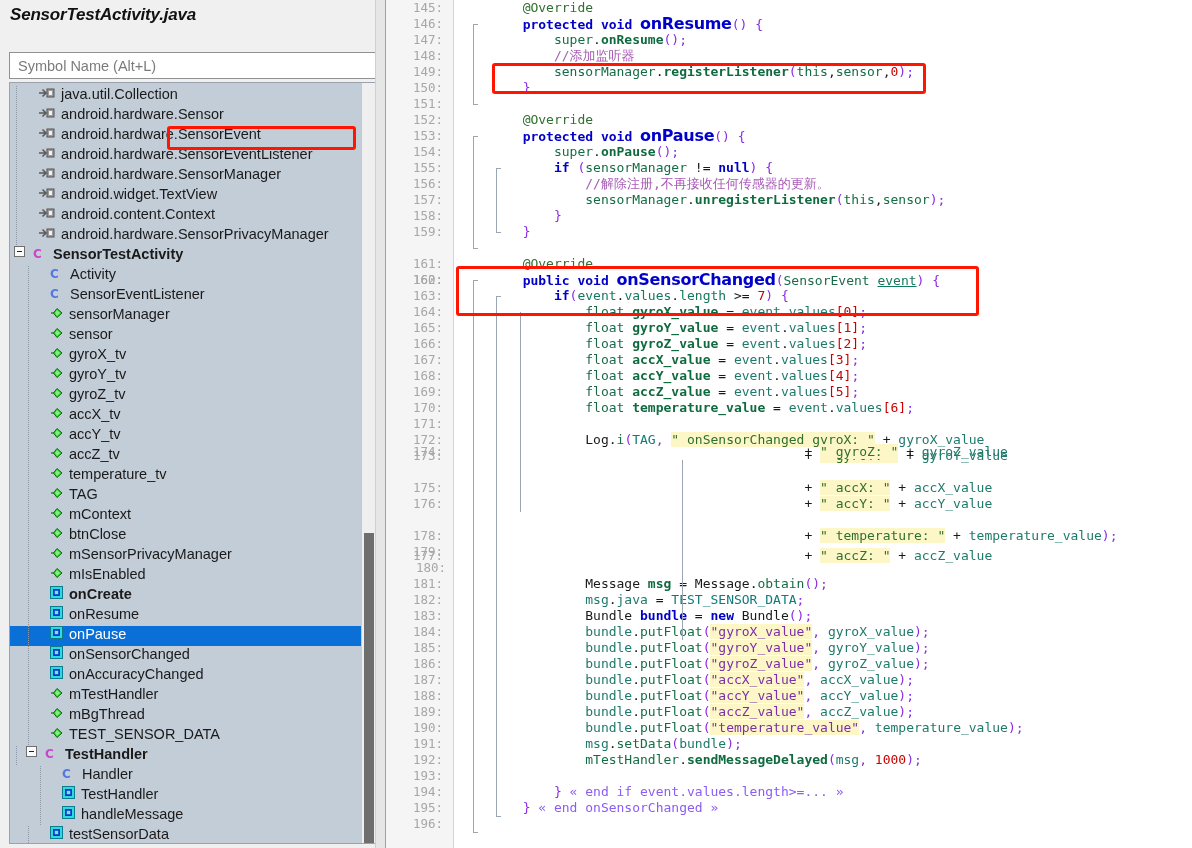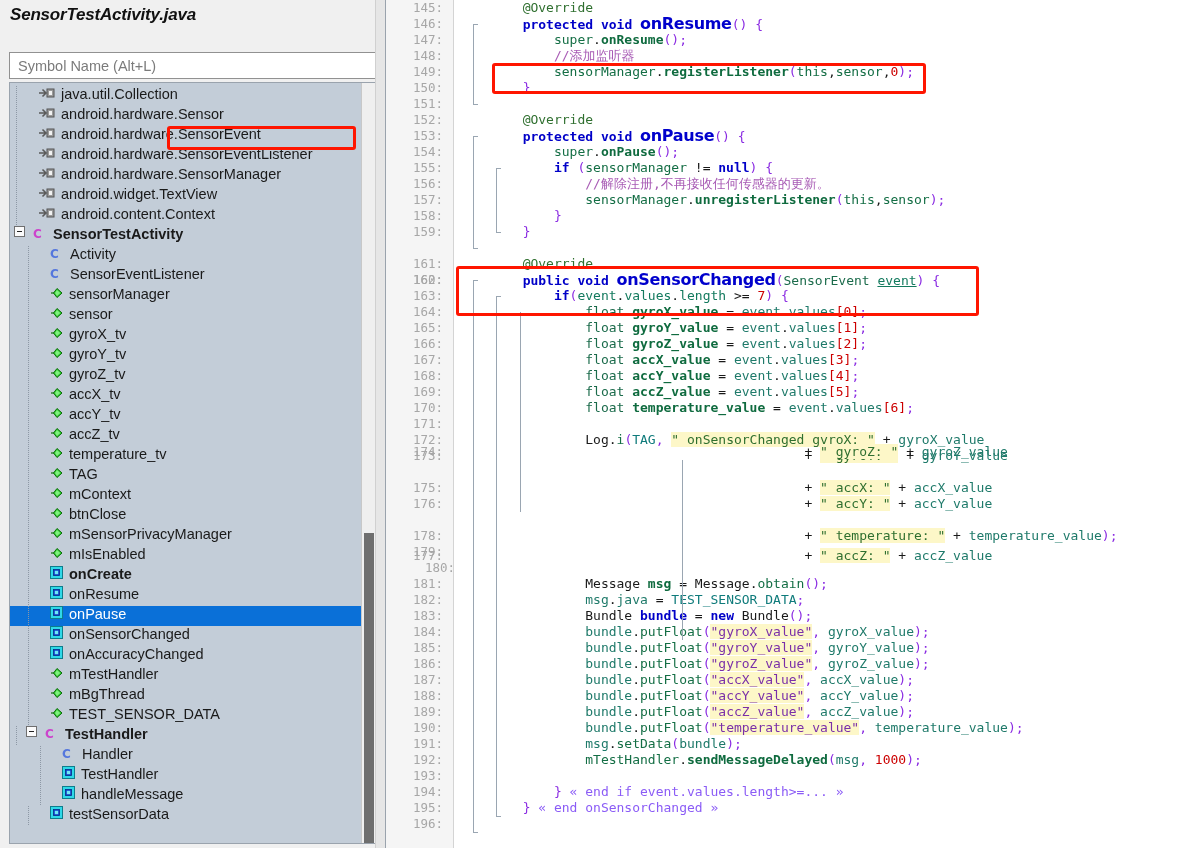--- a/index.html
+++ b/index.html
@@ -273,20 +273,30 @@
             </div>
             <div class="trow">
               <span class="guide" style="flex:0 0 16px;height:20px;background:repeating-linear-gradient(to bottom,#8d98a5 0 1px,transparent 1px 2px);background-size:1px 2px;background-repeat:repeat-y;background-position:6px 0;"></span>
               <span class="dotlead" style="flex:0 0 12px;"></span>
               <span class="icn"><svg width="17" height="12" viewBox="0 0 17 12">
                   <path d="M1 6 L7 6 M4.5 2.5 L8 6 L4.5 9.5" stroke="#5a5a5a" stroke-width="1.6" fill="none"></path>
                   <rect x="9" y="2" width="7" height="8" fill="#9a9a9a" stroke="#555" stroke-width="1"></rect>
                   <rect x="11" y="4" width="3" height="4" fill="#f2f2f2"></rect>
                 </svg></span>
               <span class="tlabel">android.content.Context</span>
+            </div>
+            <div class="trow">
+              <span class="guide" style="flex:0 0 16px;height:20px;background:repeating-linear-gradient(to bottom,#8d98a5 0 1px,transparent 1px 2px);background-size:1px 2px;background-repeat:repeat-y;background-position:6px 0;"></span>
+              <span class="dotlead" style="flex:0 0 12px;"></span>
+              <span class="icn"><svg width="17" height="12" viewBox="0 0 17 12">
+                  <path d="M1 6 L7 6 M4.5 2.5 L8 6 L4.5 9.5" stroke="#5a5a5a" stroke-width="1.6" fill="none"></path>
+                  <rect x="9" y="2" width="7" height="8" fill="#9a9a9a" stroke="#555" stroke-width="1"></rect>
+                  <rect x="11" y="4" width="3" height="4" fill="#f2f2f2"></rect>
+                </svg></span>
+              <span class="tlabel">android.hardware.SensorPrivacyManager</span>
             </div>
             <div class="trow bold">
               <span class="guide" style="flex:0 0 4px;height:20px;background:repeating-linear-gradient(to bottom,#8d98a5 0 1px,transparent 1px 2px);background-size:1px 2px;background-repeat:repeat-y;background-position:-6px 0;"></span>
               <span class="expander"></span>
               <span class="dotlead" style="flex:0 0 5px;"></span>
               <span class="icn"><svg width="14" height="14" viewBox="0 0 14 14">
                   <text x="0" y="11.5" font-family="DejaVu Sans, sans-serif" font-size="12" font-weight="bold" fill="#cc44cc">C</text>
                 </svg></span>
               <span class="tlabel">SensorTestActivity</span>
             </div>
@@ -615,21 +625,21 @@
         <div class="cl" style="top: 400px; position: absolute; left: 0px; right: 0px;"><span class="lno">170:</span><span class="ctext">                <span class="type">float</span> <span class="fn">temperature_value</span> <span class="plain">=</span> <span class="id">event</span><span class="plain">.</span><span class="id">values</span><span class="num">[6]</span><span class="punc">;</span></span></div>
         <div class="cl" style="top: 416px; position: absolute; left: 0px; right: 0px;"><span class="lno">171:</span><span class="ctext"></span></div>
         <div class="cl" style="top: 432px; position: absolute; left: 0px; right: 0px;"><span class="lno">172:</span><span class="ctext">                <span class="plain">Log</span><span class="plain">.</span><span class="fn2">i</span><span class="punc">(</span><span class="teal">TAG</span><span class="punc">,</span> <span class="str">" onSensorChanged gyroX: "</span> <span class="plain">+</span> <span class="id">gyroX_value</span></span></div>
         <div class="cl" style="top: 448px; position: absolute; left: 0px; right: 0px;"><span class="lno">173:</span><span class="ctext">                                            <span class="plain">+</span> <span class="str">" gyroY: "</span> <span class="plain">+</span> <span class="id">gyroY_value</span></span></div>
         <div class="cl" style="top: 444px; position: absolute; left: 0px; right: 0px;"><span class="lno">174:</span><span class="ctext">                                            <span class="plain">+</span> <span class="str">" gyroZ: "</span> <span class="plain">+</span> <span class="id">gyroZ_value</span></span></div>
         <div class="cl" style="top: 480px; position: absolute; left: 0px; right: 0px;"><span class="lno">175:</span><span class="ctext">                                            <span class="plain">+</span> <span class="str">" accX: "</span> <span class="plain">+</span> <span class="id">accX_value</span></span></div>
         <div class="cl" style="top: 496px; position: absolute; left: 0px; right: 0px;"><span class="lno">176:</span><span class="ctext">                                            <span class="plain">+</span> <span class="str">" accY: "</span> <span class="plain">+</span> <span class="id">accY_value</span></span></div>
         <div class="cl" style="top: 512px; position: absolute; left: 0px; right: 0px; margin-top: 36px;"><span class="lno">177:</span><span class="ctext">                                            <span class="plain">+</span> <span class="str">" accZ: "</span> <span class="plain">+</span> <span class="id">accZ_value</span></span></div>
         <div class="cl" style="top: 528px; position: absolute; left: 0px; right: 0px;"><span class="lno">178:</span><span class="ctext">                                            <span class="plain">+</span> <span class="str">" temperature: "</span> <span class="plain">+</span> <span class="id">temperature_value</span><span class="punc">);</span></span></div>
         <div class="cl" style="top: 544px; position: absolute; left: 0px; right: 0px;"><span class="lno">179:</span><span class="ctext"></span></div>
-        <div class="cl" style="top: 560px; position: absolute; left: 12px; right: 0px;"><span class="lno">180:</span><span class="ctext"></span></div>
+        <div class="cl" style="top: 560px; position: absolute; left: 3px; right: 0px;"><span class="lno">180:</span><span class="ctext"></span></div>
         <div class="cl" style="top: 576px; position: absolute; left: 0px; right: 0px;"><span class="lno">181:</span><span class="ctext">                <span class="plain">Message</span> <span class="fn">msg</span> <span class="plain">=</span> <span class="plain">Message</span><span class="plain">.</span><span class="fn2">obtain</span><span class="punc">();</span></span></div>
         <div class="cl" style="top: 592px; position: absolute; left: 0px; right: 0px;"><span class="lno">182:</span><span class="ctext">                <span class="id">msg</span><span class="plain">.</span><span class="id">java</span> <span class="plain">=</span> <span class="teal">TEST_SENSOR_DATA</span><span class="punc">;</span></span></div>
         <div class="cl" style="top: 608px; position: absolute; left: 0px; right: 0px;"><span class="lno">183:</span><span class="ctext">                <span class="plain">Bundle</span> <span class="kw">bundle</span> <span class="plain">=</span> <span class="kw">new</span> <span class="plain">Bundle</span><span class="punc">();</span></span></div>
         <div class="cl" style="top: 624px; position: absolute; left: 0px; right: 0px;"><span class="lno">184:</span><span class="ctext">                <span class="id">bundle</span><span class="plain">.</span><span class="fn2">putFloat</span><span class="punc">(</span><span class="strq">"gyroX_value"</span><span class="punc">,</span> <span class="id">gyroX_value</span><span class="punc">);</span></span></div>
         <div class="cl" style="top: 640px; position: absolute; left: 0px; right: 0px;"><span class="lno">185:</span><span class="ctext">                <span class="id">bundle</span><span class="plain">.</span><span class="fn2">putFloat</span><span class="punc">(</span><span class="strq">"gyroY_value"</span><span class="punc">,</span> <span class="id">gyroY_value</span><span class="punc">);</span></span></div>
         <div class="cl" style="top: 656px; position: absolute; left: 0px; right: 0px;"><span class="lno">186:</span><span class="ctext">                <span class="id">bundle</span><span class="plain">.</span><span class="fn2">putFloat</span><span class="punc">(</span><span class="strq">"gyroZ_value"</span><span class="punc">,</span> <span class="id">gyroZ_value</span><span class="punc">);</span></span></div>
         <div class="cl" style="top: 672px; position: absolute; left: 0px; right: 0px;"><span class="lno">187:</span><span class="ctext">                <span class="id">bundle</span><span class="plain">.</span><span class="fn2">putFloat</span><span class="punc">(</span><span class="strq">"accX_value"</span><span class="punc">,</span> <span class="id">accX_value</span><span class="punc">);</span></span></div>
         <div class="cl" style="top: 688px; position: absolute; left: 0px; right: 0px;"><span class="lno">188:</span><span class="ctext">                <span class="id">bundle</span><span class="plain">.</span><span class="fn2">putFloat</span><span class="punc">(</span><span class="strq">"accY_value"</span><span class="punc">,</span> <span class="id">accY_value</span><span class="punc">);</span></span></div>
         <div class="cl" style="top: 704px; position: absolute; left: 0px; right: 0px;"><span class="lno">189:</span><span class="ctext">                <span class="id">bundle</span><span class="plain">.</span><span class="fn2">putFloat</span><span class="punc">(</span><span class="strq">"accZ_value"</span><span class="punc">,</span> <span class="id">accZ_value</span><span class="punc">);</span></span></div>
         <div class="cl" style="top: 720px; position: absolute; left: 0px; right: 0px;"><span class="lno">190:</span><span class="ctext">                <span class="id">bundle</span><span class="plain">.</span><span class="fn2">putFloat</span><span class="punc">(</span><span class="strq">"temperature_value"</span><span class="punc">,</span> <span class="id">temperature_value</span><span class="punc">);</span></span></div>

